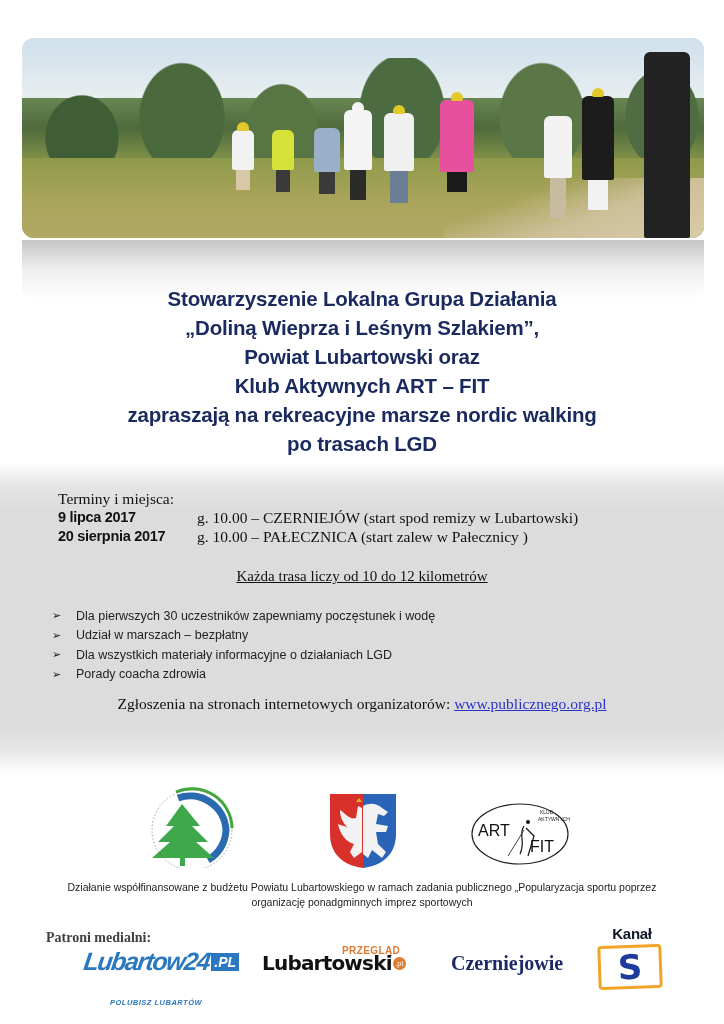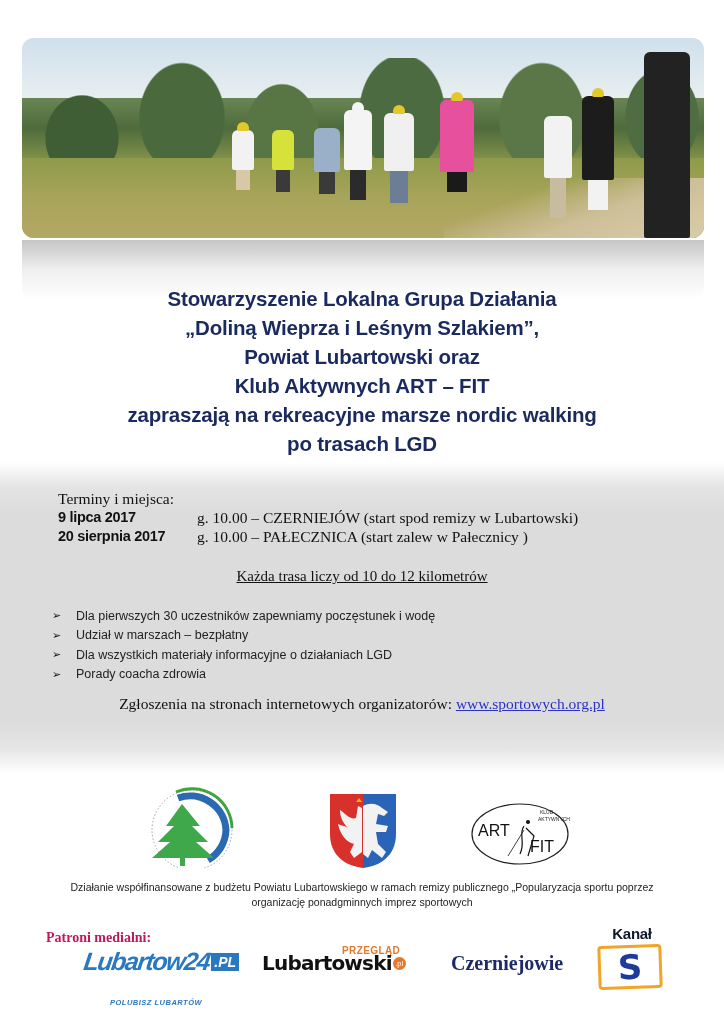--- a/index.html
+++ b/index.html
@@ -46,21 +46,21 @@
   .bullets li { display: flex; align-items: center; height: 19.5px; }
   .bullets .arrow { width: 24px; font-size: 11px; color: #111; }
 
   .signup { position: absolute; left: 0; top: 693px; width: 724px; text-align: center; font-family: "Liberation Serif", serif; font-size: 15.5px; line-height: 21px; color: #111; }
   .signup a { color: #2a32c8; text-decoration: underline; }
 
   
   .logo { position: absolute; }
   .cofund { position: absolute; left: 0; top: 880px; width: 724px; text-align: center; font-size: 10.5px; line-height: 15px; color: #222; }
 
-  .patrons-label { position: absolute; left: 46px; top: 930px; font-family: "Liberation Serif", serif; font-weight: bold; font-size: 14px; color: #be185d; }
+  .patrons-label { position: absolute; left: 46px; top: 930px; font-family: "Liberation Serif", serif; font-weight: bold; font-size: 14px; color: #404040; }
   .lub24 { position: absolute; left: 84px; top: 947px; }
   .lub24 .main { font-family: "Liberation Sans", sans-serif; font-style: italic; font-weight: bold; font-size: 25px; color: #2a78c0; letter-spacing: -1.5px; transform: skewX(-8deg); display: inline-block; }
   .lub24 .pl { display: inline-block; background: #2a78c0; color: #fff; font-weight: bold; font-style: italic; font-size: 14px; padding: 1px 3px; margin-left: 2px; vertical-align: 3px; }
   .lub24 .sub { position: absolute; left: 26px; top: 27px; font-size: 7.5px; font-style: italic; font-weight: bold; color: #2a78c0; white-space: nowrap; letter-spacing: 0.5px; margin-top: 24px; }
 
   .przeglad { position: absolute; left: 262px; top: 947px; }
   .przeglad .top { position: absolute; left: 65px; top: -2px; font-size: 10px; font-weight: bold; color: #e07a30; letter-spacing: 0.4px; margin-left: 15px; }
   .przeglad .main { font-family: "DejaVu Sans", sans-serif; font-weight: bold; font-size: 20px; color: #111; letter-spacing: -0.8px; position: relative; top: 4px; }
   .przeglad .pl { display: inline-block; width: 13px; height: 13px; border-radius: 50%; background: #e07a30; color: #fff; font-size: 7.5px; text-align: center; line-height: 13px; vertical-align: 0px; margin-left: 1px; }
 
@@ -152,21 +152,21 @@
     </li>
   <li>
       <span class="arrow">➢</span>
       <span>Porady coacha zdrowia</span>
     </li>
 </ul>
 
 <div class="signup">
   <div>
     <span>Zgłoszenia na stronach internetowych organizatorów:</span>
-    <a href="#">www.sportowych.org.pl</a>
+    <a href="#">www.publicznego.org.pl</a>
   </div>
 </div>
 
 <div class="logo" style="left:148px;top:786px;width:88px;height:82px;">
   <svg width="88" height="82" viewBox="0 0 88 82">
     <path d="M30 12 A36 36 0 0 1 78 44 A36 36 0 0 1 60 74" fill="none" stroke="#2a6ab0" stroke-width="7"></path>
     <path d="M28 6 A40 40 0 0 1 84 42" fill="none" stroke="#3fa83a" stroke-width="3"></path>
     <polygon points="34,18 52,40 44,40 60,56 48,56 66,72 4,72 22,56 10,56 26,40 18,40" fill="#3fa84a"></polygon>
     <rect x="32" y="72" width="5" height="8" fill="#3fa84a"></rect>
     <circle cx="44" cy="44" r="40" fill="none" stroke="#666" stroke-width="0.6" stroke-dasharray="1.5 2"></circle>
@@ -190,21 +190,21 @@
     <text x="70" y="21" font-size="5" font-family="Liberation Sans, sans-serif" fill="#222">AKTYWNYCH</text>
     <text x="10" y="36" font-size="16" font-family="Liberation Sans, sans-serif" fill="#111">ART</text>
     <text x="62" y="52" font-size="16" font-family="Liberation Sans, sans-serif" fill="#111">FIT</text>
     <circle cx="60" cy="22" r="2" fill="#111"></circle>
     <path d="M56 26 C50 34 58 42 52 54 M58 28 L66 36 L60 56" fill="none" stroke="#111" stroke-width="1.2"></path>
     <line x1="40" y1="56" x2="56" y2="30" stroke="#111" stroke-width="0.8"></line>
   </svg>
 </div>
 
 <div class="cofund">
-  <div>Działanie współfinansowane z budżetu Powiatu Lubartowskiego w ramach remizy publicznego „Popularyzacja sportu poprzez</div>
+  <div>Działanie współfinansowane z budżetu Powiatu Lubartowskiego w ramach zadania publicznego „Popularyzacja sportu poprzez</div>
   <div>organizację ponadgminnych imprez sportowych</div>
 </div>
 
 <div class="patrons-label">Patroni medialni:</div>
 
 <div class="lub24">
   <span class="main">Lubartow24</span><span class="pl">.PL</span>
   <div class="sub">POLUBISZ LUBARTÓW</div>
 </div>
 

